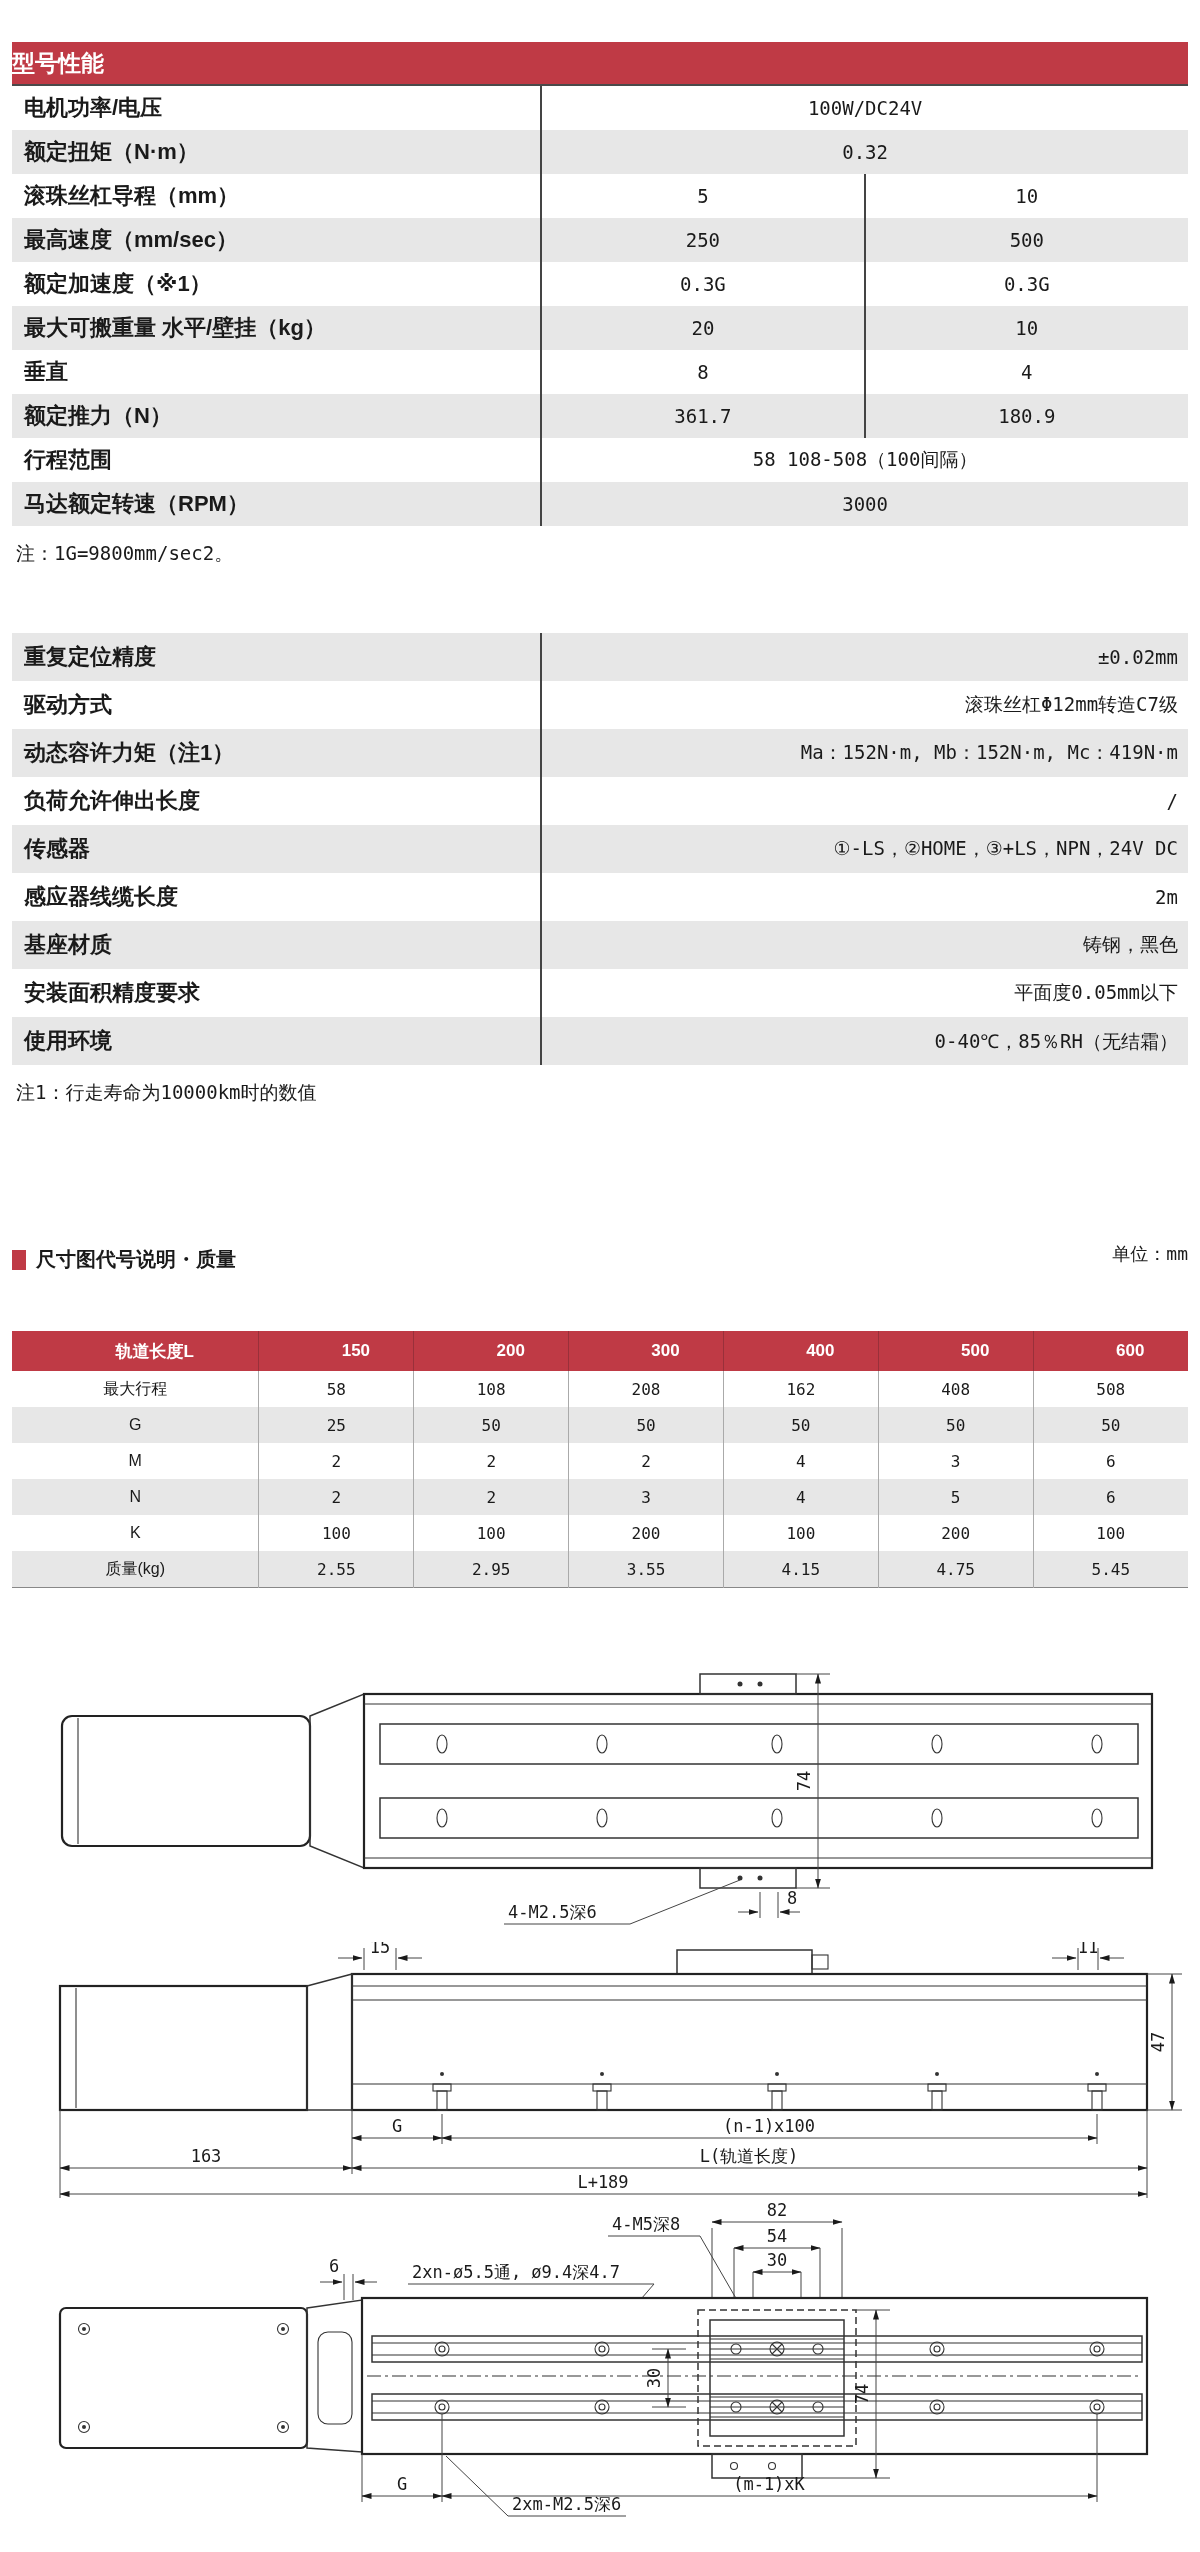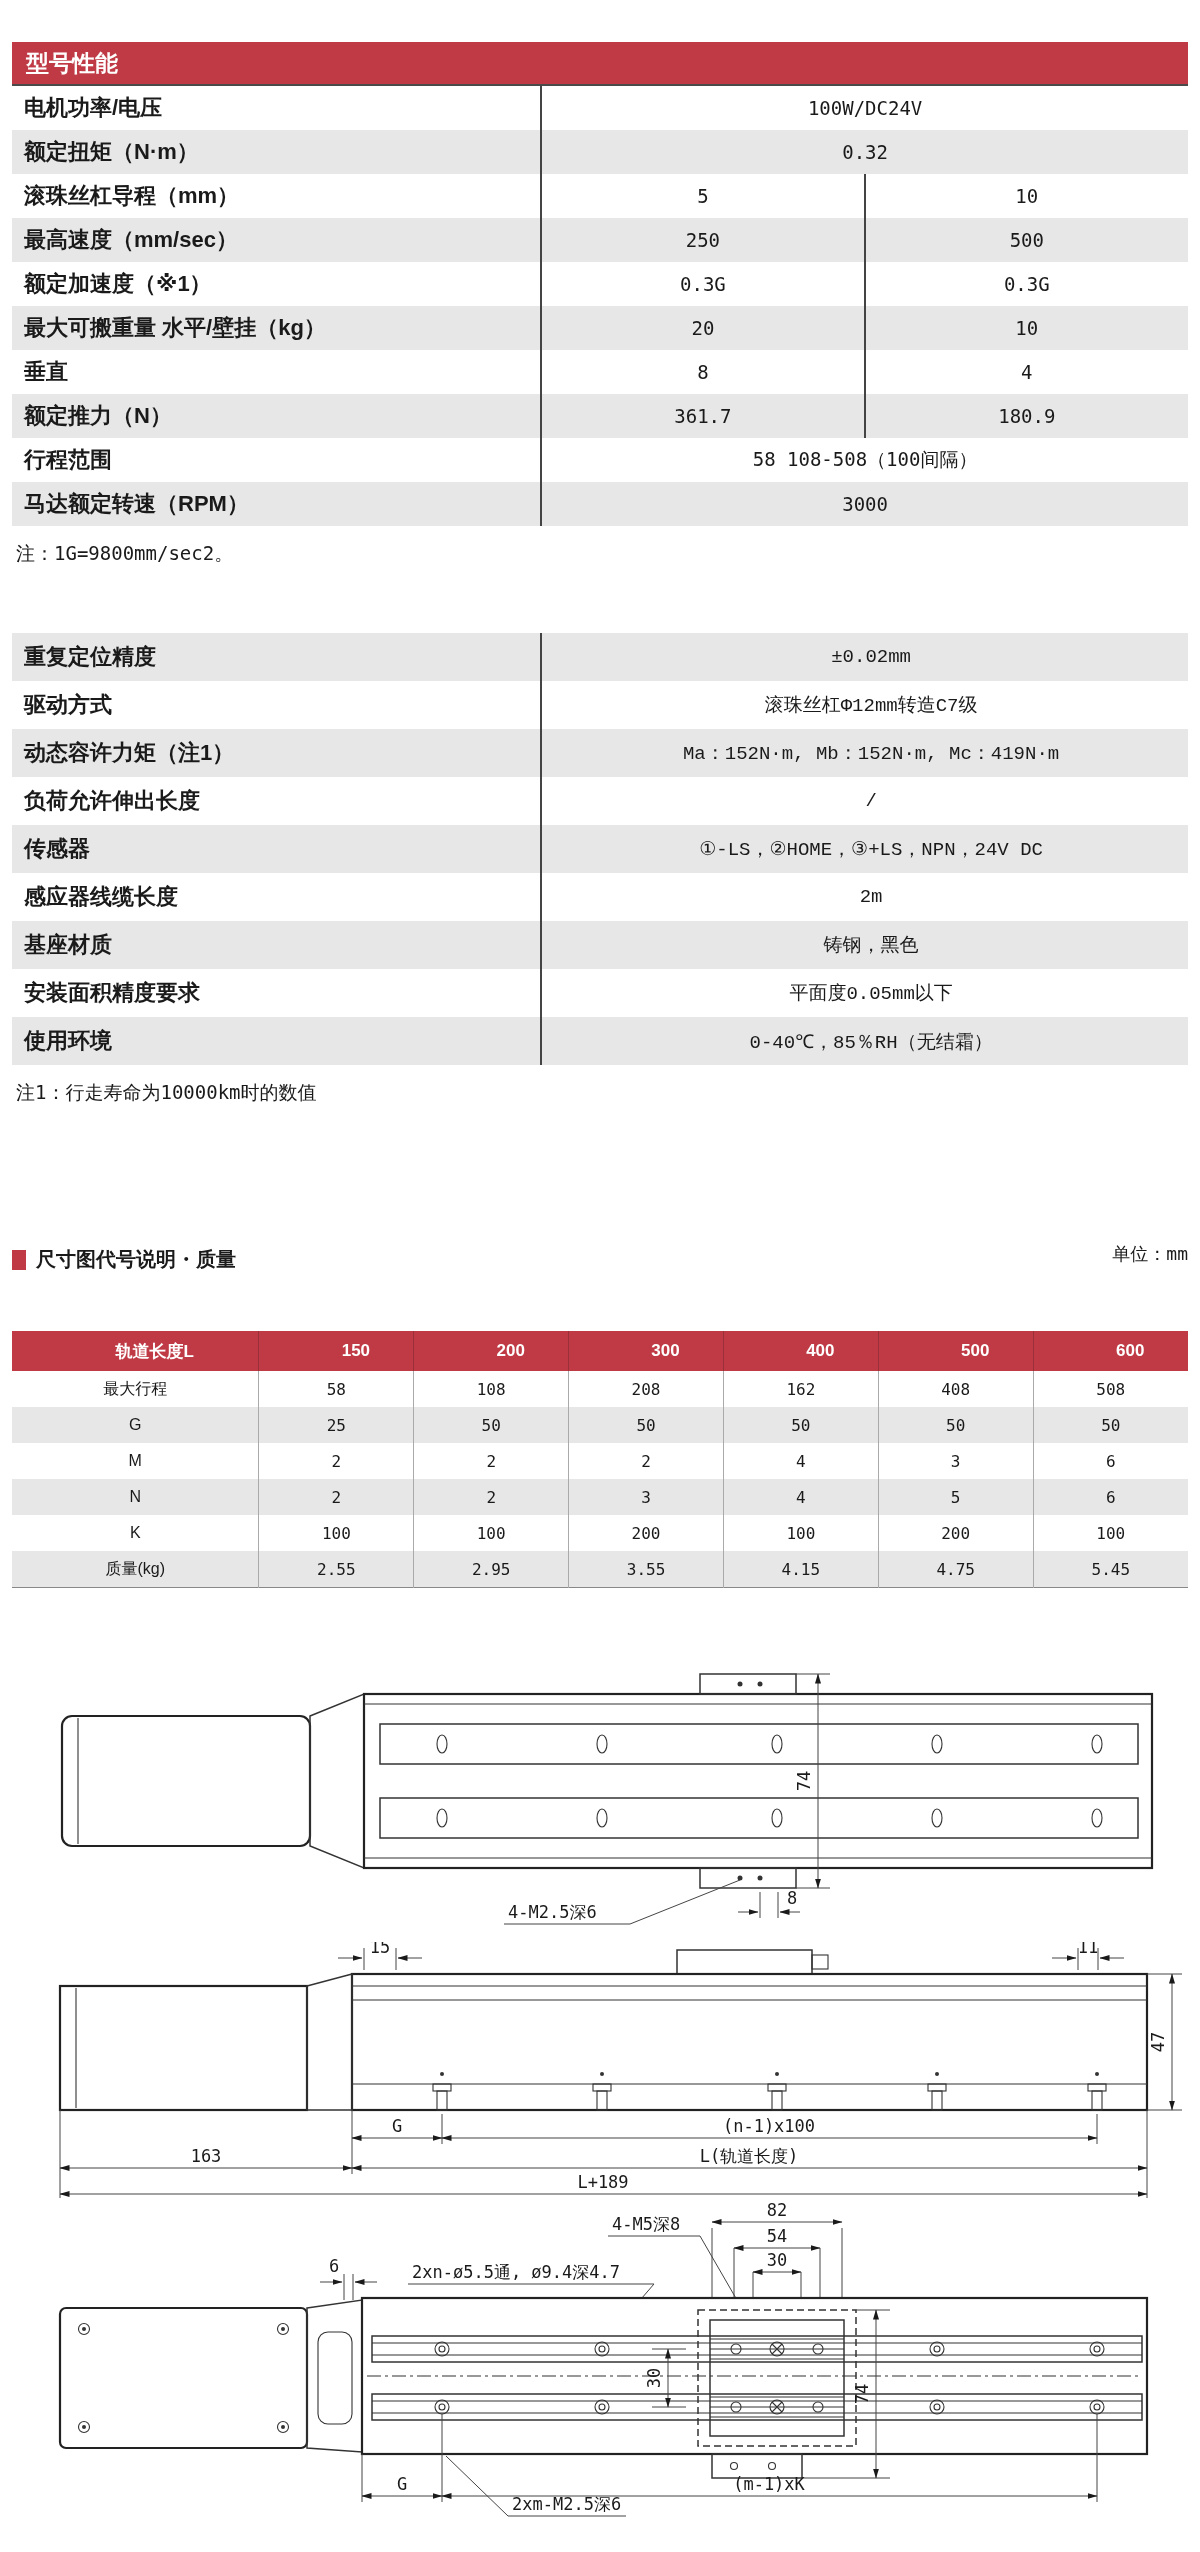--- a/index.html
+++ b/index.html
@@ -1,24 +1,24 @@
 <!DOCTYPE html>
 <html><head>
 <meta charset="utf-8">
 <style>
   html,body{margin:0;padding:0;background:#fff;}
   body{width:1200px;font-family:"Liberation Sans","DejaVu Sans",sans-serif;color:#1a1a1a;}
   .page{width:1176px;margin:0 auto;padding-top:42px;}
-  .bar{background:#bf3a45;color:#fff;font-size:23px;font-weight:bold;height:42px;line-height:42px;padding-left:14px;border-bottom:2px solid #4a4a4a;}
+  .bar{background:#bf3a45;color:#fff;font-size:23px;font-weight:bold;height:42px;line-height:42px;padding-left:0;border-bottom:2px solid #4a4a4a;}
   table{width:100%;border-collapse:collapse;table-layout:fixed;}
   .spec td{height:44px;padding:0 10px;font-size:19px;vertical-align:middle;}
   .spec td.lbl{font-weight:bold;font-size:22px;padding-left:12px;font-family:"Liberation Sans","DejaVu Sans",sans-serif;}
   .spec td.val{border-left:2px solid #444;text-align:center;font-family:"DejaVu Sans Mono",monospace;}
   .t2 td{height:48px;}
-  .t2 td.val{text-align:center;padding-left:22px;font-family:Liberation Mono, monospace;}
+  .t2 td.val{text-align:right;padding-left:22px;}
   .t1 tr:nth-child(even){background:#e7e7e7;}
   .t2 tr:nth-child(odd){background:#e7e7e7;}
   .note{font-size:19px;margin:15px 0 0 4px;font-weight:500;font-family:"DejaVu Sans Mono",monospace;}
   .gap1{height:66px;} .gap2{height:128px;} .gap3{height:58px;} .gap4{height:78px;}
   .h3row{display:flex;justify-content:space-between;align-items:center;}
   .h3left{display:flex;align-items:center;font-size:20px;font-weight:600;margin-top:12px;}
   .sq{display:inline-block;width:14px;height:20px;background:#bf3a45;margin-right:10px;}
   .unit{font-size:18px;font-family:"DejaVu Sans Mono",monospace;}
   .dim th{background:#bf3a45;color:#fff;height:38px;font-size:17px;font-weight:600;border-left:1px solid #99303a;padding-left:40px;}
   .dim th:first-child{border-left:none;}

